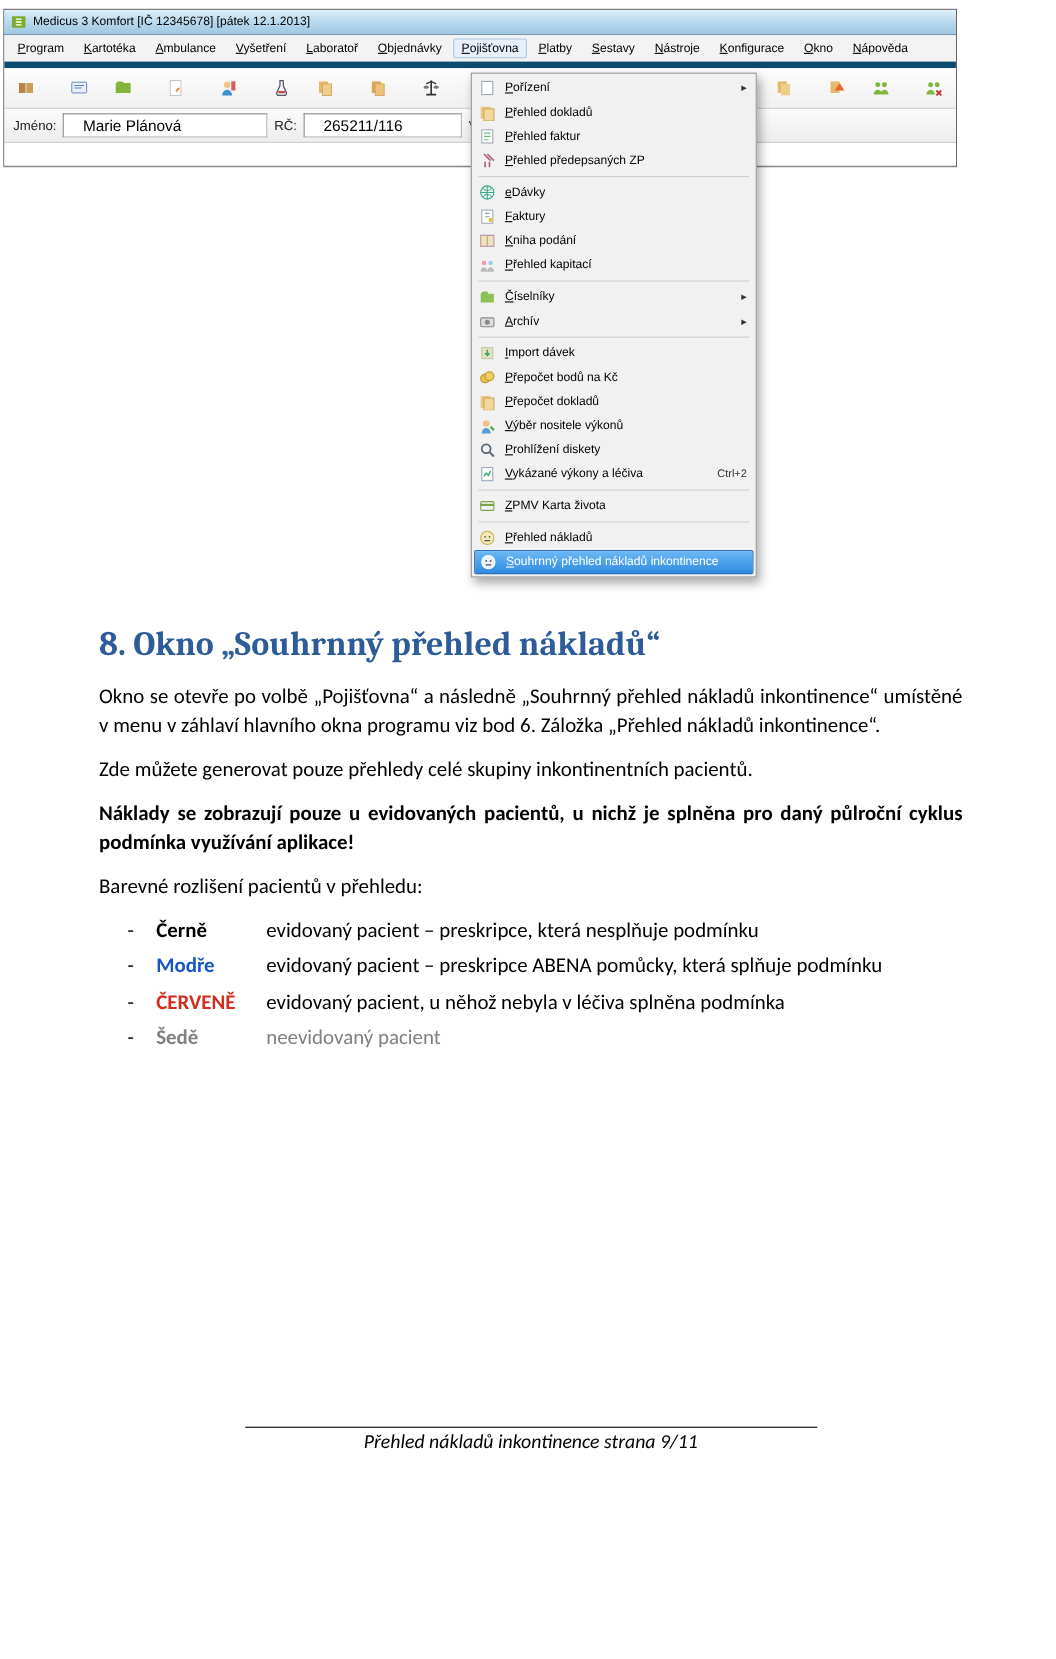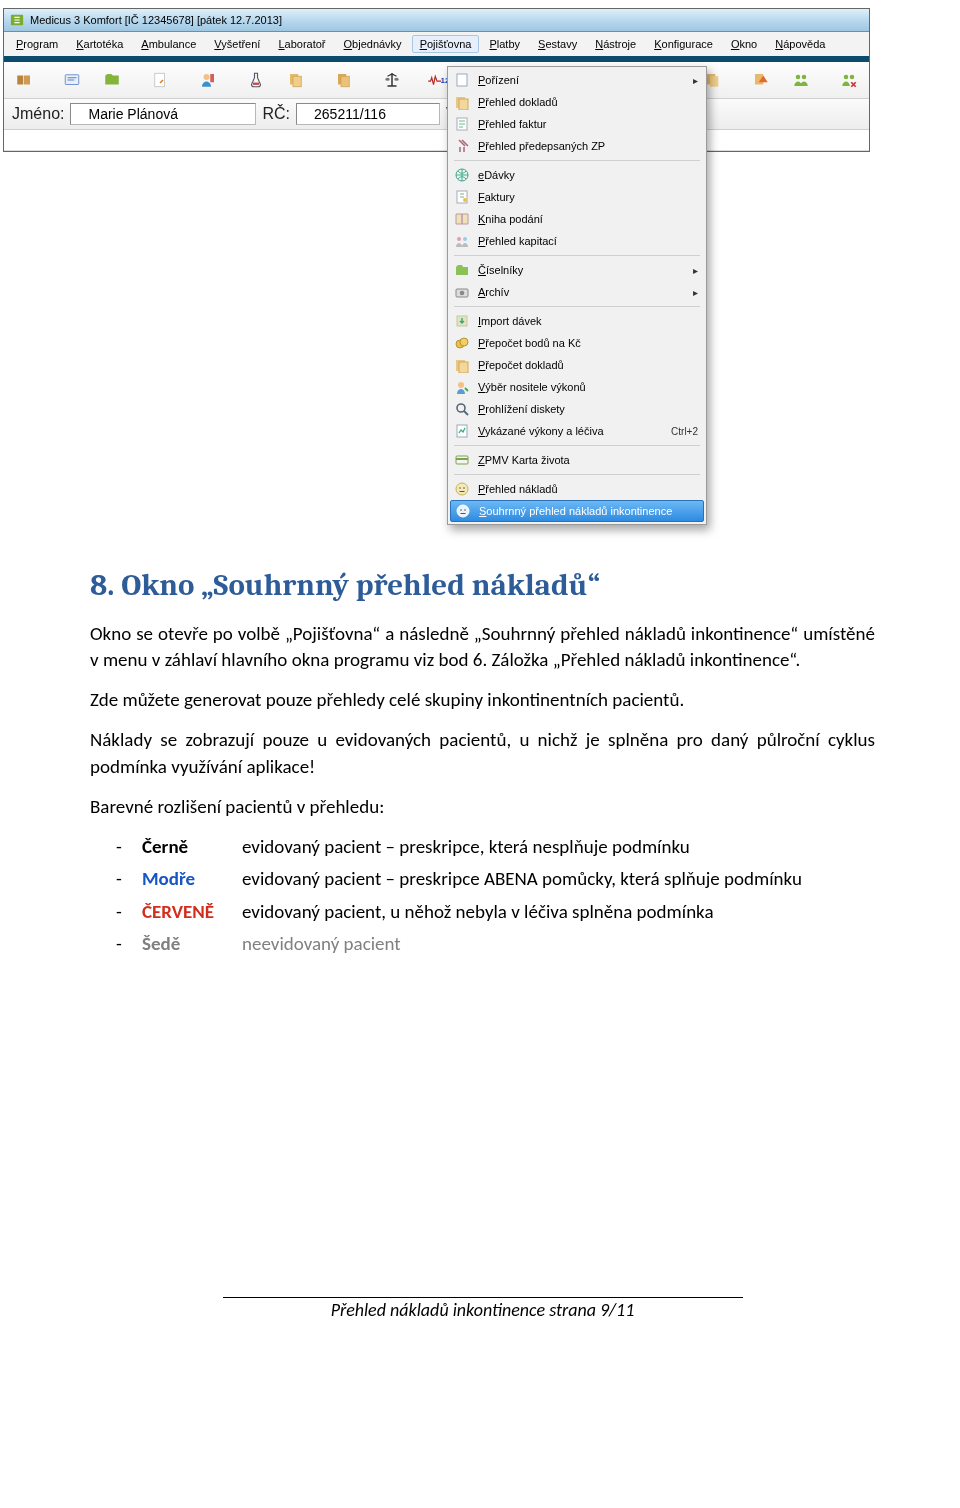--- a/index.html
+++ b/index.html
@@ -22,43 +22,43 @@
   .toolbar .grp{display:flex;gap:20px;align-items:center}
   .toolbar .sep{width:6px}
   .tbtn{width:26px;height:26px;border:1px solid transparent;border-radius:3px;
         display:flex;align-items:center;justify-content:center;cursor:default}
   .tbtn svg{width:18px;height:18px}
   .tbtn.wide{width:38px}
   .tbtxt{font-size:8px;font-weight:bold;color:#1844c0;margin-left:-3px}
 
   .infobar{display:flex;align-items:center;gap:6px;padding:4px 8px;
            background:linear-gradient(#fbfbfb,#ededed);border-bottom:1px solid #cfcfcf}
-  .infobar .lab{font-size:16px;color:#222}
+  .infobar .lab{font-size:12px;color:#222}
   .infobar .fld{background:#fff;border:1px solid #b7b7b7;border-top-color:#8a8a8a;
                border-left-color:#8a8a8a;padding:2px 17px;min-width:108px;font-size:14px}
 
   .content-area{background:#fff;height:20px;border-bottom:1px solid #dcdcdc}
 
   
-  .dropdown{position:absolute;left:447px;top:58px;width:258px;background:#f1f1f1;
+  .dropdown{position:absolute;left:428px;top:58px;width:258px;background:#f1f1f1;
             border:1px solid #9a9a9a;box-shadow:3px 5px 9px rgba(0,0,0,.35);font-size:11px;z-index:5}
   .dropdown .col{padding:2px 2px}
   .dropdown .row{display:flex;align-items:center;height:22px;padding:0 6px 0 4px;gap:8px;cursor:default;position:relative}
   .dropdown .row .sub{margin-left:auto;font-size:10px;color:#333}
   .dropdown .row.highlight{background:linear-gradient(#6cb8f5,#2f8be0);color:#fff;border:1px solid #2a72b5;border-radius:2px;height:20px}
   .dropdown .dsep{height:0;border-top:1px solid #d0d0d0;margin:3px 4px}
   .dropdown .ic{width:16px;height:16px;display:flex;align-items:center;justify-content:center}
   .dropdown .ic svg{width:16px;height:16px}
   .screenshot-wrap{position:relative;height:504px}
 
   
   .doc{padding:30px 85px 50px 90px;font-family:Calibri,"Segoe UI",Arial,sans-serif;font-size:19px;line-height:1.38;color:#000}
   .doc h2{font-size:31px;font-weight:bold;color:#2D5C99;font-family:Cambria,Georgia,serif;margin:22px 0 14px}
   .doc p{margin:0 0 14px;text-align:justify}
-  .doc .boldblk{font-weight:normal}
+  .doc .boldblk{font-weight:bold}
   .legend{margin:6px 0 0 26px}
   .legend .lrow{display:flex;gap:14px;margin-bottom:6px}
   .legend .dash{width:12px}
   .legend .tag{min-width:86px;font-weight:bold}
   .legend .tag.blue{color:#1555c4}
   .legend .tag.red{color:#d22d1d}
   .legend .tag.grey{color:#808080}
   .legend .desc{color:#000;font-weight:normal}
   .legend .desc.grey{color:#808080}
 
@@ -69,21 +69,21 @@
 
 <div class="screenshot-wrap">
   <div class="app">
     <div class="titlebar">
       <span class="ticon">
         <svg viewBox="0 0 16 16">
             <rect x="1" y="2" width="14" height="12" rx="1" fill="#7cac2c"></rect>
             <path d="M5 5h6M5 8h6M5 11h6" stroke="#fff" stroke-width="1.3"></path>
           </svg>
       </span>
-      <span class="tt">Medicus 3 Komfort  [IČ 12345678]  [pátek 12.7.2013]</span>
+      <span class="tt">Medicus 3 Komfort  [IČ 12345678]  [pátek 12.1.2013]</span>
     </div>
 
     <div class="menubar" id="menubar">
         <div class="mi"><span class="u">P</span>rogram</div>
         <div class="mi"><span class="u">K</span>artotéka</div>
         <div class="mi"><span class="u">A</span>mbulance</div>
         <div class="mi"><span class="u">V</span>yšetření</div>
         <div class="mi"><span class="u">L</span>aboratoř</div>
         <div class="mi"><span class="u">O</span>bjednávky</div>
         <div class="mi active"><span class="u">P</span>ojišťovna</div>

